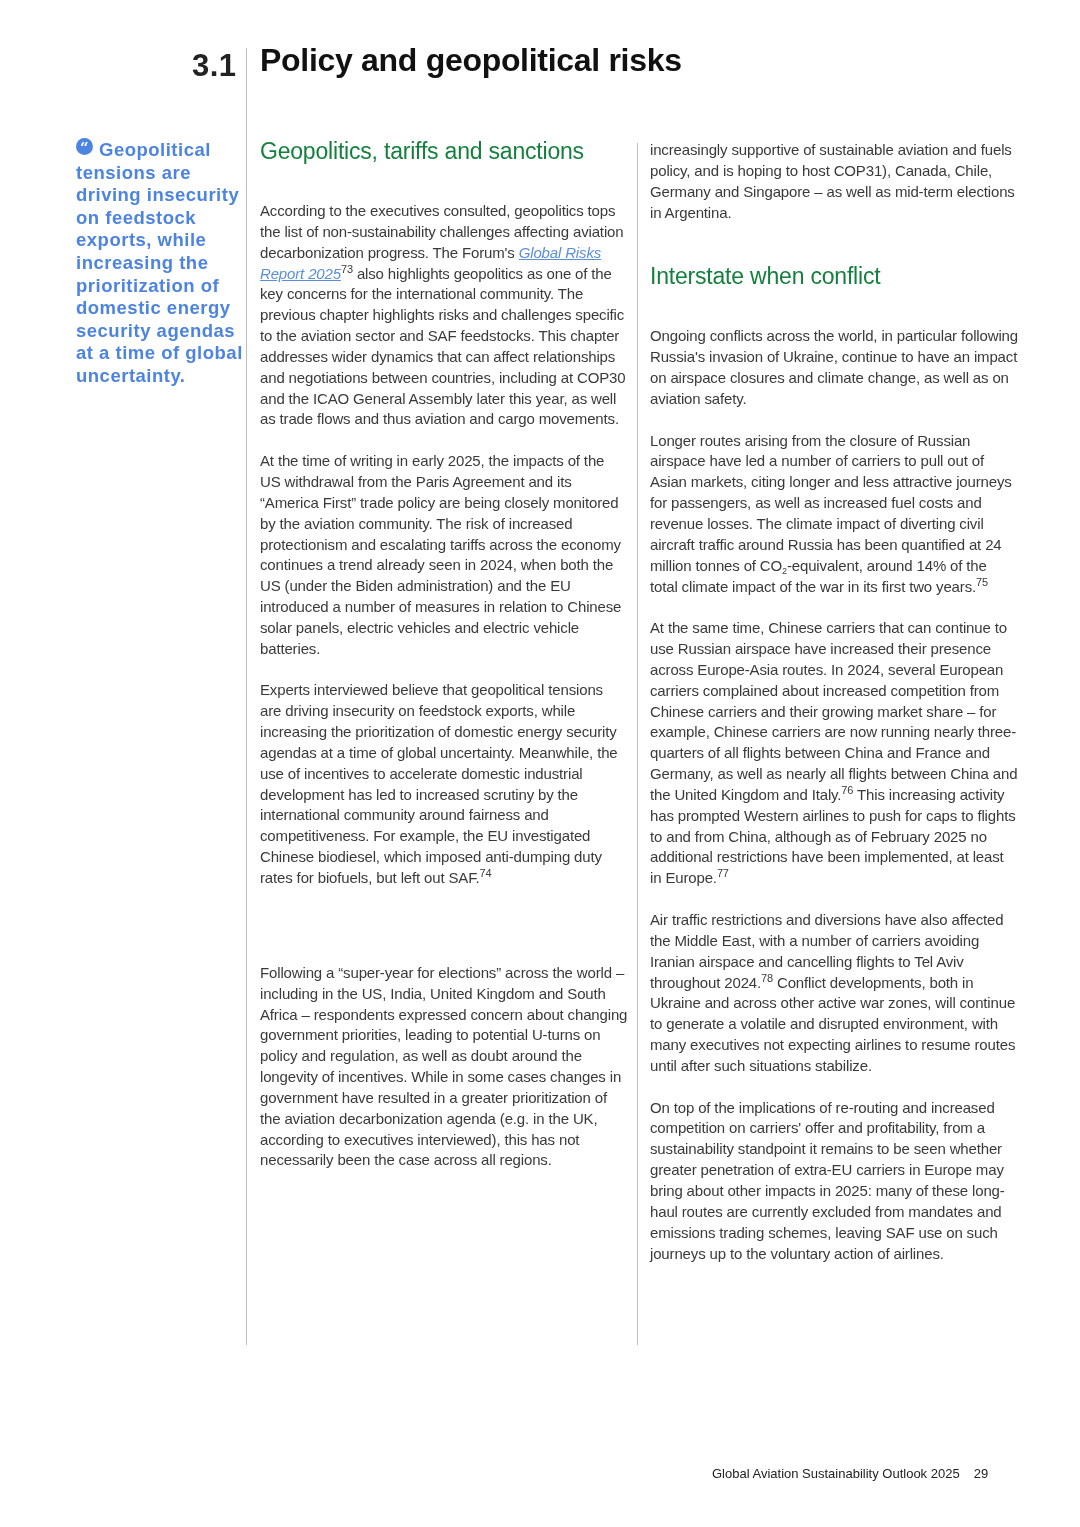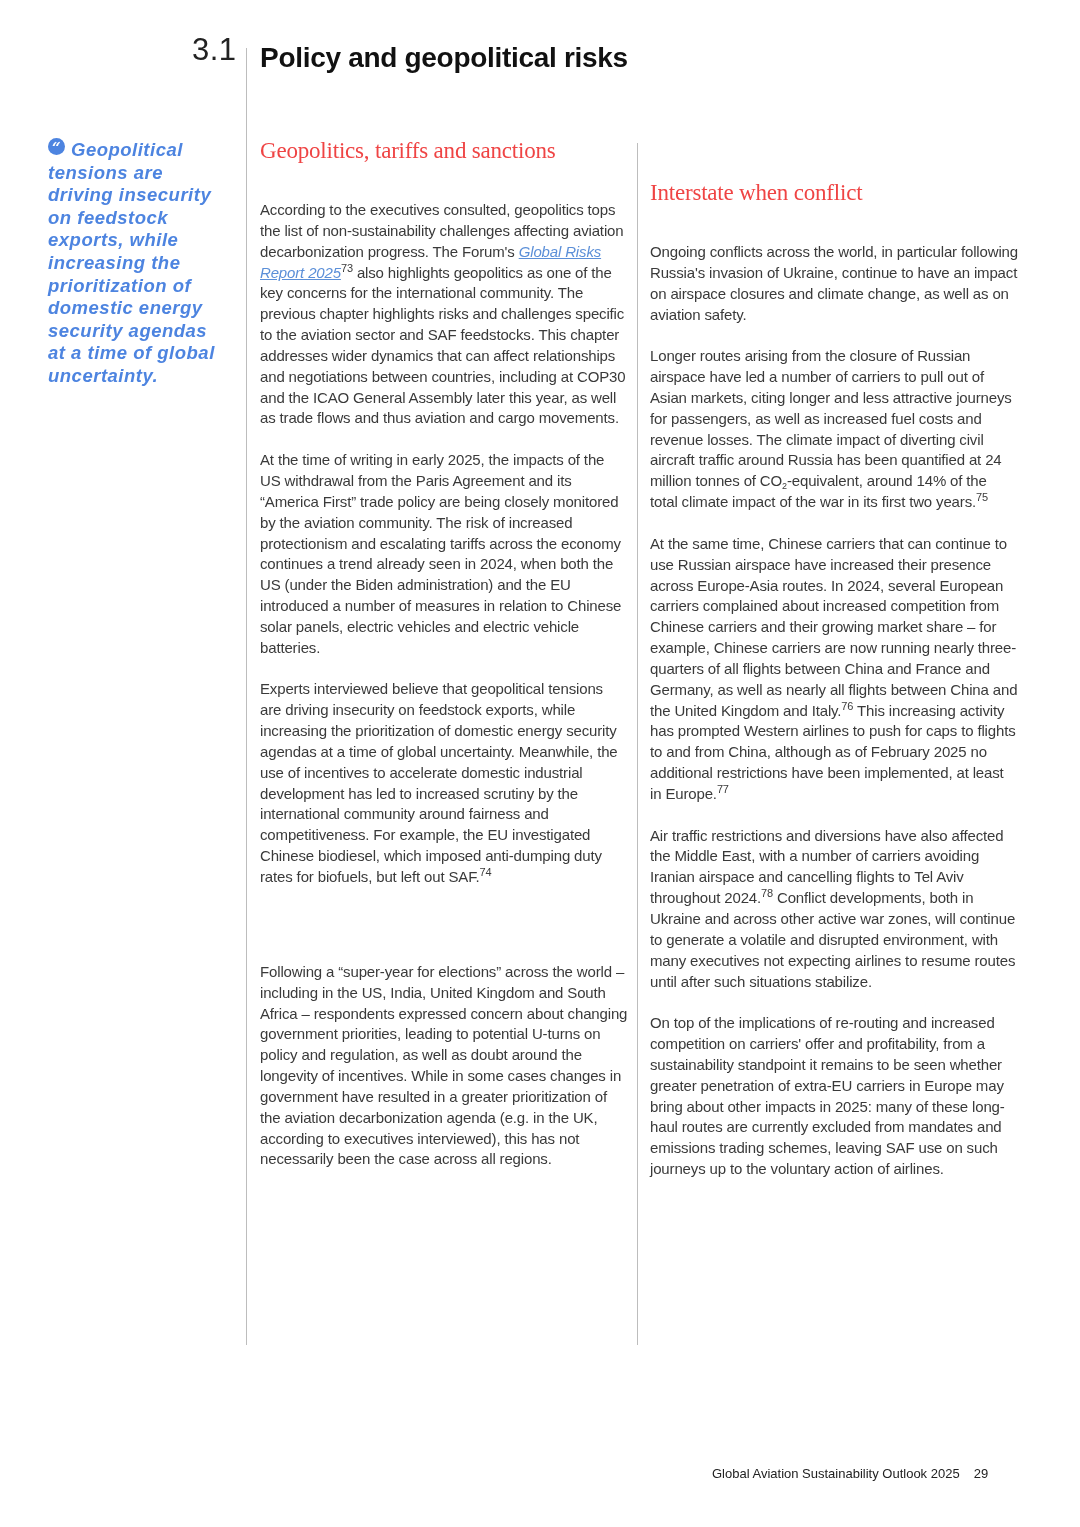--- a/index.html
+++ b/index.html
@@ -1,25 +1,25 @@
 <!DOCTYPE html>
 <html><head>
 <meta charset="utf-8">
 <style>
   html, body { margin: 0; padding: 0; background: #ffffff; }
   body { width: 1080px; height: 1527px; position: relative; overflow: hidden; font-family: "Liberation Sans", sans-serif; color: #2b2b2b; }
-  .section-num { position: absolute; left: 192px; top: 32px; font-size: 31px; font-weight: 400; color: #222; letter-spacing: 0.5px; }
-  .page-title { position: absolute; left: 260px; top: 42px; font-size: 28px; font-weight: 700; color: #111; letter-spacing: -0.3px; }
+  .section-num { position: absolute; left: 192px; top: 48px; font-size: 31px; font-weight: 700; color: #222; letter-spacing: 0.5px; }
+  .page-title { position: absolute; left: 260px; top: 42px; font-size: 32px; font-weight: 700; color: #111; letter-spacing: -0.3px; }
   .vdiv { position: absolute; background: #bdbdbd; width: 1px; }
-  .pullquote { position: absolute; left: 48px; top: 138px; width: 172px; font-size: 18.5px; font-weight: 700; line-height: 22.6px; color: #4d84e0; letter-spacing: 0.5px; font-style: italic; }
+  .pullquote { position: absolute; left: 76px; top: 138px; width: 172px; font-size: 18.5px; font-weight: 700; line-height: 22.6px; color: #4d84e0; letter-spacing: 0.5px; }
   .quote-icon { display: inline-block; width: 17px; height: 17px; border-radius: 50%; background: #4d84e0; color: #fff; font-size: 15px; line-height: 21px; text-align: center; vertical-align: 1px; margin-right: 6px; font-family: "DejaVu Serif", serif; font-weight: 700; overflow: hidden; }
   .col { position: absolute; width: 368px; }
   .col1 { left: 260px; top: 138px; }
   .col2 { left: 650px; top: 138px; }
-  h2 { margin: 0; font-size: 23px; font-weight: 400; color: #ef4444; letter-spacing: -0.2px; font-family: Liberation Serif, serif; }
+  h2 { margin: 0; font-size: 23px; font-weight: 400; color: #15803d; letter-spacing: -0.2px; }
   p { margin: 0; font-size: 15px; line-height: 20.85px; color: #3a3a3a; letter-spacing: -0.15px; }
   sup { font-size: 11px; vertical-align: 6px; line-height: 0; }
   sub { font-size: 9px; vertical-align: -3px; line-height: 0; }
   a.ref { color: #5b8fd8; font-style: italic; text-decoration: underline; }
   .footer { position: absolute; left: 712px; top: 1466px; font-size: 13px; color: #222; text-align: right; }
   .footer .pg { margin-left: 14px; }
 </style>
 </head>
 <body>
 
@@ -41,20 +41,21 @@
   <p><span>Experts interviewed believe that geopolitical tensions are driving insecurity on feedstock exports, while increasing the prioritization of domestic energy security agendas at a time of global uncertainty. Meanwhile, the use of incentives to accelerate domestic industrial development has led to increased scrutiny by the international community around fairness and competitiveness. For example, the EU investigated Chinese biodiesel, which imposed anti-dumping duty rates for biofuels, but left out SAF.</span><sup>74</sup></p>
   <div style="height:38px"></div>
   <div style="height:36px"></div>
   <p>Following a “super-year for elections” across the world – including in the US, India, United Kingdom and South Africa – respondents expressed concern about changing government priorities, leading to potential U-turns on policy and regulation, as well as doubt around the longevity of incentives. While in some cases changes in government have resulted in a greater prioritization of the aviation decarbonization agenda (e.g. in the UK, according to executives interviewed), this has not necessarily been the case across all regions.</p>
   <div style="height:20.85px"></div>
 </div>
 
 <div class="vdiv" style="left:637px; top:143px; height:1202px;"></div>
 
 <div class="col col2" style="top:140px;">
+  <p>increasingly supportive of sustainable aviation and fuels policy, and is hoping to host COP31), Canada, Chile, Germany and Singapore – as well as mid-term elections in Argentina.</p>
   <div style="height:40px"></div>
   <h2>Interstate when conflict</h2>
   <div style="height:36px"></div>
   <p>Ongoing conflicts across the world, in particular following Russia's invasion of Ukraine, continue to have an impact on airspace closures and climate change, as well as on aviation safety.</p>
   <div style="height:20.85px"></div>
   <p><span>Longer routes arising from the closure of Russian airspace have led a number of carriers to pull out of Asian markets, citing longer and less attractive journeys for passengers, as well as increased fuel costs and revenue losses. The climate impact of diverting civil aircraft traffic around Russia has been quantified at 24 million tonnes of CO</span><sub>2</sub><span>-equivalent, around 14% of the total climate impact of the war in its first two years.</span><sup>75</sup></p>
   <div style="height:20.85px"></div>
   <p><span>At the same time, Chinese carriers that can continue to use Russian airspace have increased their presence across Europe-Asia routes. In 2024, several European carriers complained about increased competition from Chinese carriers and their growing market share – for example, Chinese carriers are now running nearly three-quarters of all flights between China and France and Germany, as well as nearly all flights between China and the United Kingdom and Italy.</span><sup>76</sup><span> This increasing activity has prompted Western airlines to push for caps to flights to and from China, although as of February 2025 no additional restrictions have been implemented, at least in Europe.</span><sup>77</sup></p>
   <div style="height:20.85px"></div>
   <p><span>Air traffic restrictions and diversions have also affected the Middle East, with a number of carriers avoiding Iranian airspace and cancelling flights to Tel Aviv throughout 2024.</span><sup>78</sup><span> Conflict developments, both in Ukraine and across other active war zones, will continue to generate a volatile and disrupted environment, with many executives not expecting airlines to resume routes until after such situations stabilize.</span></p>

